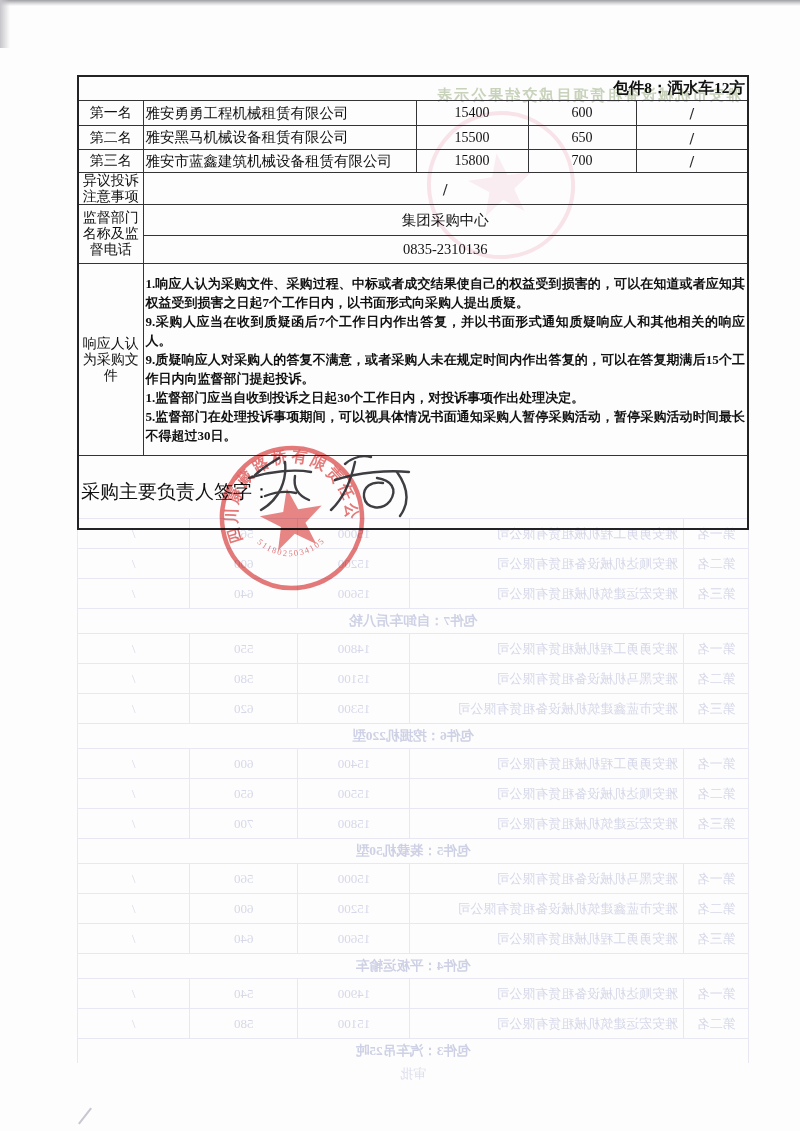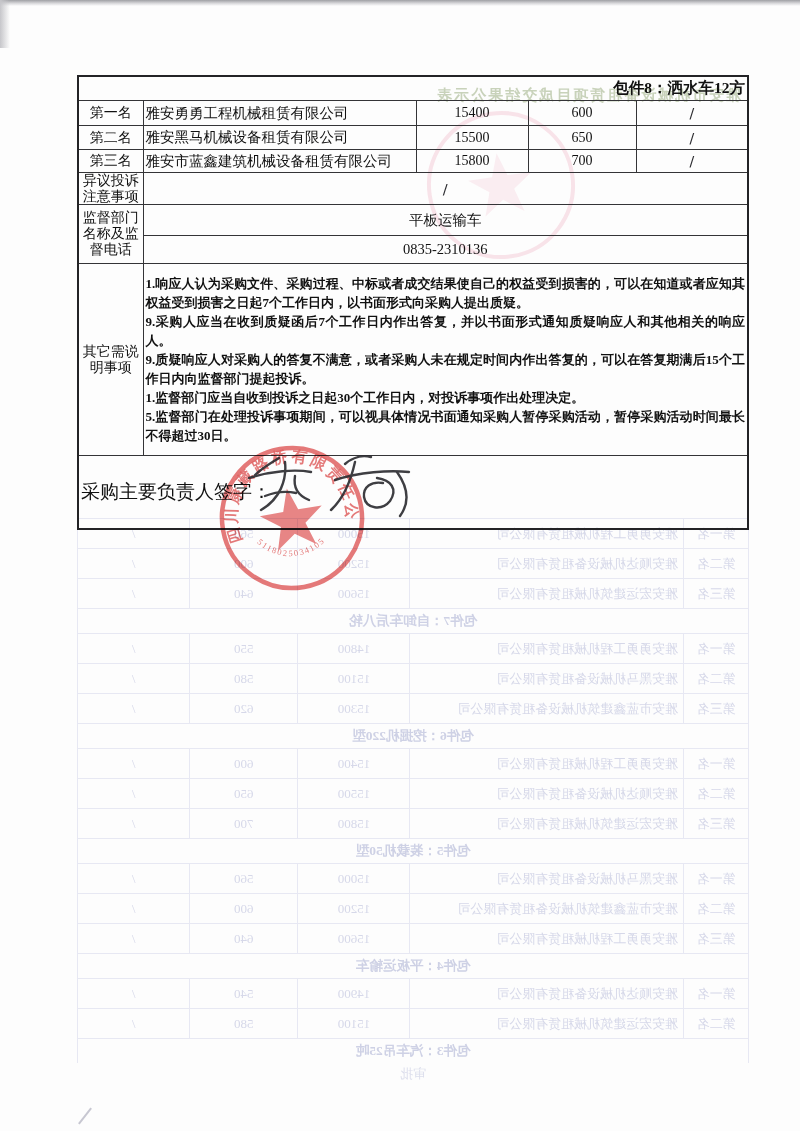--- a/index.html
+++ b/index.html
@@ -277,27 +277,27 @@
         <td class="c-num h22">15800</td>
         <td class="c-num h22">700</td>
         <td class="c-num h22 slash">/</td>
       </tr>
       <tr class="r-other">
         <td class="c-lbl c-lbl-clip">异议投诉注意事项</td>
         <td class="c-mid slash" colspan="4">/</td>
       </tr>
       <tr class="r-sup1">
         <td class="c-lbl" rowspan="2">监督部门名称及监督电话</td>
-        <td class="c-mid" colspan="4">平板运输车</td>
+        <td class="c-mid" colspan="4">集团采购中心</td>
       </tr>
       <tr class="r-sup2">
         <td class="c-mid" colspan="4">0835-2310136</td>
       </tr>
       <tr>
-        <td class="c-lbl">其它需说明事项</td>
+        <td class="c-lbl">响应人认为采购文件</td>
         <td class="c-body" colspan="4">
           <div>1.响应人认为采购文件、采购过程、中标或者成交结果使自己的权益受到损害的，可以在知道或者应知其权益受到损害之日起7个工作日内，以书面形式向采购人提出质疑。</div>
           <div>9.采购人应当在收到质疑函后7个工作日内作出答复，并以书面形式通知质疑响应人和其他相关的响应人。</div>
           <div>9.质疑响应人对采购人的答复不满意，或者采购人未在规定时间内作出答复的，可以在答复期满后15个工作日内向监督部门提起投诉。</div>
           <div>1.监督部门应当自收到投诉之日起30个工作日内，对投诉事项作出处理决定。</div>
           <div>5.监督部门在处理投诉事项期间，可以视具体情况书面通知采购人暂停采购活动，暂停采购活动时间最长不得超过30日。</div>
         </td>
       </tr>
       <tr>
         <td class="c-sign" colspan="5">

